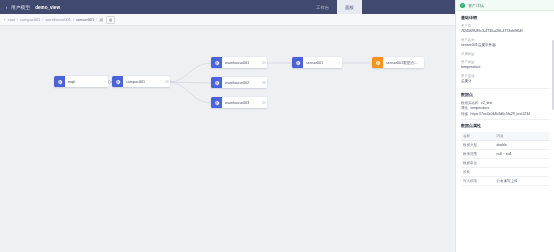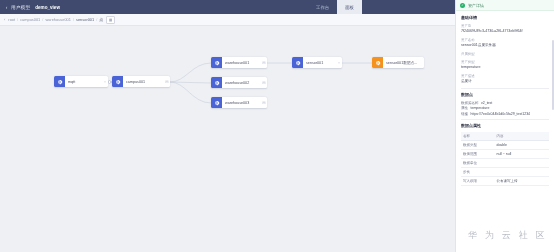--- a/index.html
+++ b/index.html
@@ -352,16 +352,15 @@
           <tr>
             <td class="k">写入权限</td>
             <td>公有读写上传</td>
           </tr>
         </tbody>
       </table>
 
     </div>
 
     <div class="panel-scroll"></div>
-    <div class="wm">华 为 云 社 区</div>
   </div>
 
 </div>
 
 </body></html>

